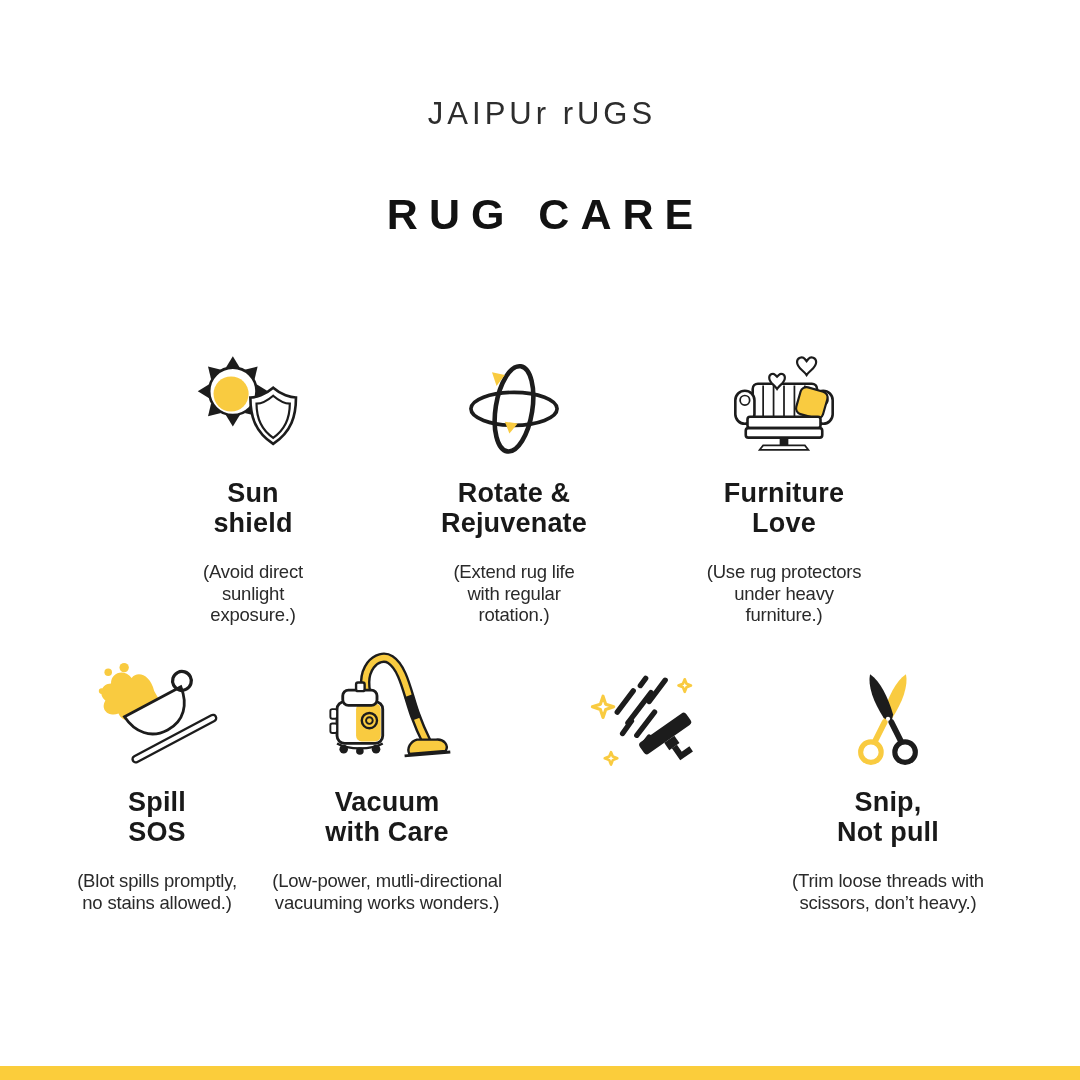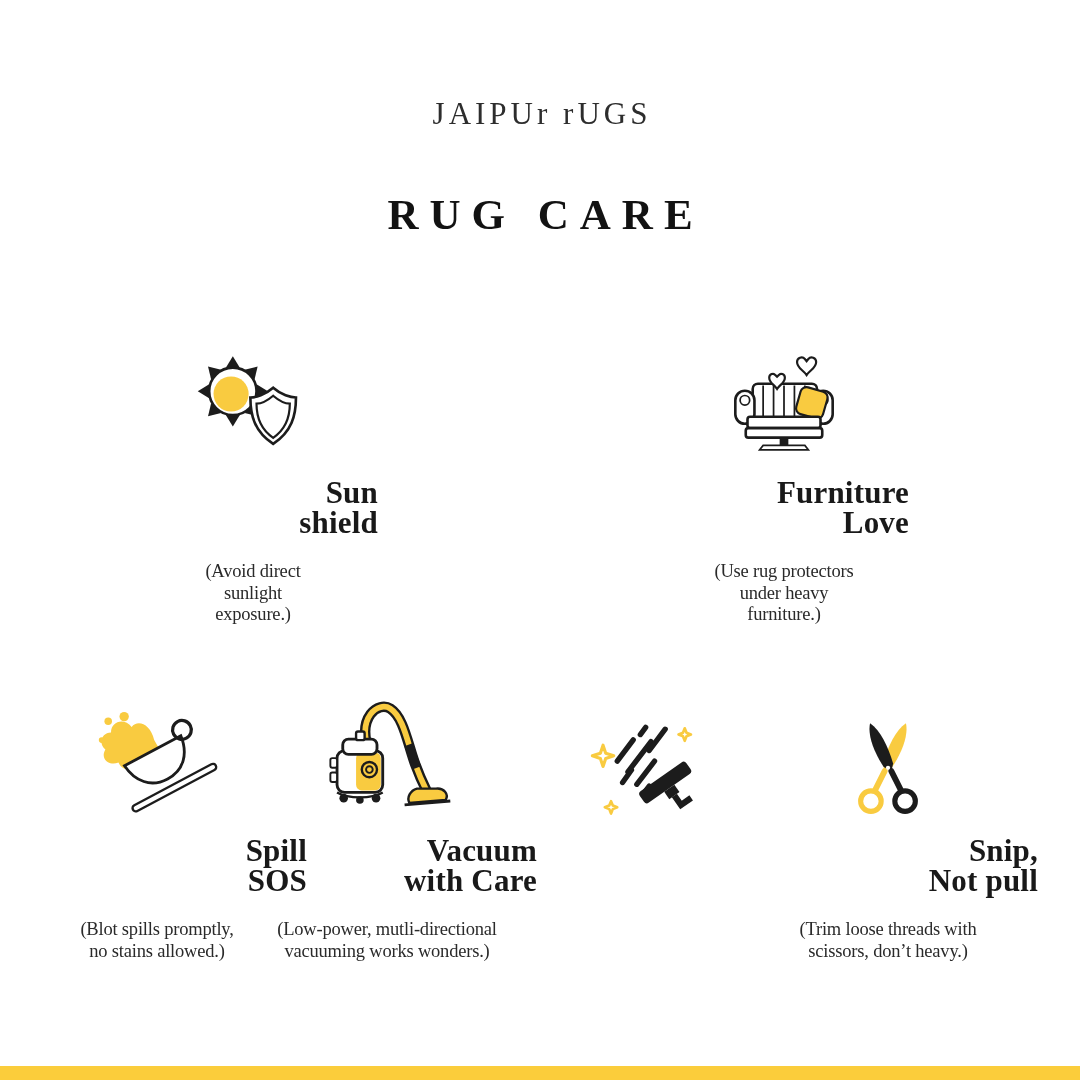--- a/index.html
+++ b/index.html
@@ -9,21 +9,21 @@
   }
   * { margin: 0; padding: 0; box-sizing: border-box; }
   html, body { background: #e9e9e9; }
   .canvas {
     position: relative;
     width: 1080px;
     height: 1080px;
     margin: 0 auto;
     background: #ffffff;
     overflow: hidden;
-    font-family: Liberation Serif, serif;
+    font-family: Liberation Sans, sans-serif;
   }
   .logo {
     position: absolute;
     top: 96px;
     left: 0;
     width: 100%;
     text-align: center;
     font-size: 31px;
     font-weight: 400;
     letter-spacing: 4px;
@@ -42,37 +42,36 @@
     padding-left: 11px;
     color: #121212;
   }
   .card {
     position: absolute;
     left: var(--cx);
     transform: translateX(-50%);
     text-align: center;
   }
   .card.top { top: 336px; width: 250px; }
-  .card.bottom { top: 688px; width: 300px; }
+  .card.bottom { top: 639px; width: 300px; }
   .icon-box {
     display: flex;
     align-items: flex-end;
     justify-content: center;
   }
   .card.top .icon-box { height: 126px; }
   .card.bottom .icon-box { height: 138px; }
   .card-title {
     white-space: pre-line;
-    font-size: 31px;
+    font-size: 27px;
     line-height: 30px;
     font-weight: 700;
     color: #191919;
     margin-top: 16px;
     letter-spacing: 0.2px;
-    text-align: right;
   }
   .card.bottom .card-title { margin-top: 10px; }
   .card-caption {
     white-space: pre-line;
     font-size: 18.5px;
     line-height: 21.5px;
     font-weight: 400;
     color: #2a2a2a;
     margin-top: 23px;
     letter-spacing: -0.2px;
@@ -121,20 +120,37 @@
         <path class="ln" stroke-width="2.5" d="M88,51 C95,57 103,60 107,60 C107,75 103,89 88,99 C73,89 69,75 69,60 C73,60 81,57 88,51 Z"></path>
       </svg>
     </div>
     <h2 class="card-title">Sun
 shield</h2>
     <p class="card-caption">(Avoid direct
 sunlight
 exposure.)</p>
   </article>
 
+  <article class="card top" style="--cx:514px">
+    <div class="icon-box">
+      <svg width="110" height="110" viewBox="0 0 120 120">
+        <ellipse class="ln" cx="60" cy="62" rx="47" ry="18" stroke-width="4"></ellipse>
+        <g transform="rotate(9 60 62)">
+          <ellipse class="ln" cx="60" cy="62" rx="20" ry="47" stroke-width="5"></ellipse>
+        </g>
+        <path class="yf" d="M36,22 l14,3 l-9,12 z"></path>
+        <path class="yf" d="M50,76 l14,2 l-9,11 z"></path>
+      </svg>
+    </div>
+    <h2 class="card-title">Rotate &amp;
+Rejuvenate</h2>
+    <p class="card-caption">(Extend rug life
+with regular
+rotation.)</p>
+  </article>
 
   <article class="card top" style="--cx:784px">
     <div class="icon-box">
       <svg width="122" height="113" viewBox="0 0 140 130">
         <path class="oln" stroke-width="2.5" d="M96,30 C92,24 85,22 85,15 C85,10 91,8 94,11.5 L96,14 L98,11.5 C101,8 107,10 107,15 C107,22 100,24 96,30 Z"></path>
         <rect class="oln" x="34" y="40" width="74" height="44" rx="6" stroke-width="3"></rect>
         <path class="ln" stroke-width="2" d="M46,42 V78 M58,42 V80 M70,42 V80 M82,42 V80 M94,42 V78"></path>
         <path class="oln" stroke-width="2.5" d="M62,46 C59,41 53,39 53,33 C53,29 58,27 60,30 L62,32 L64,30 C66,27 71,29 71,33 C71,39 65,41 62,46 Z"></path>
         <rect class="oln" x="14" y="48" width="22" height="38" rx="11" stroke-width="3"></rect>
         <circle class="ln" cx="25" cy="59" r="5.5" stroke-width="2"></circle>

